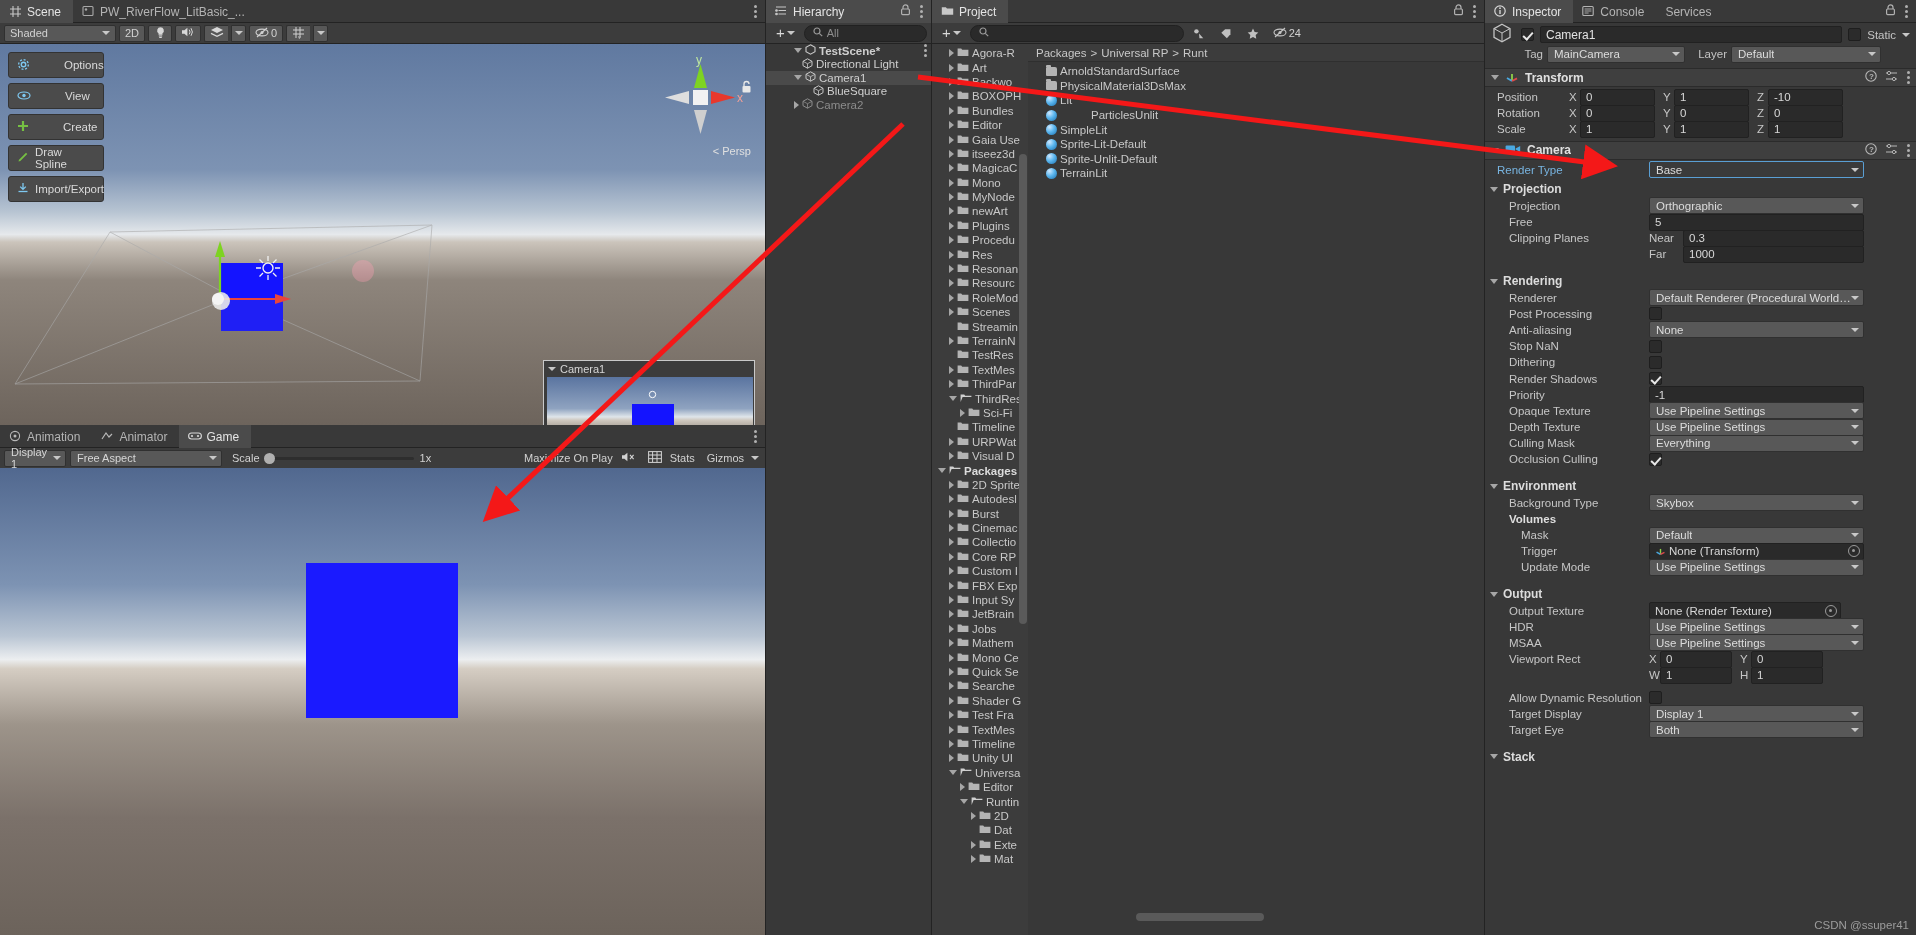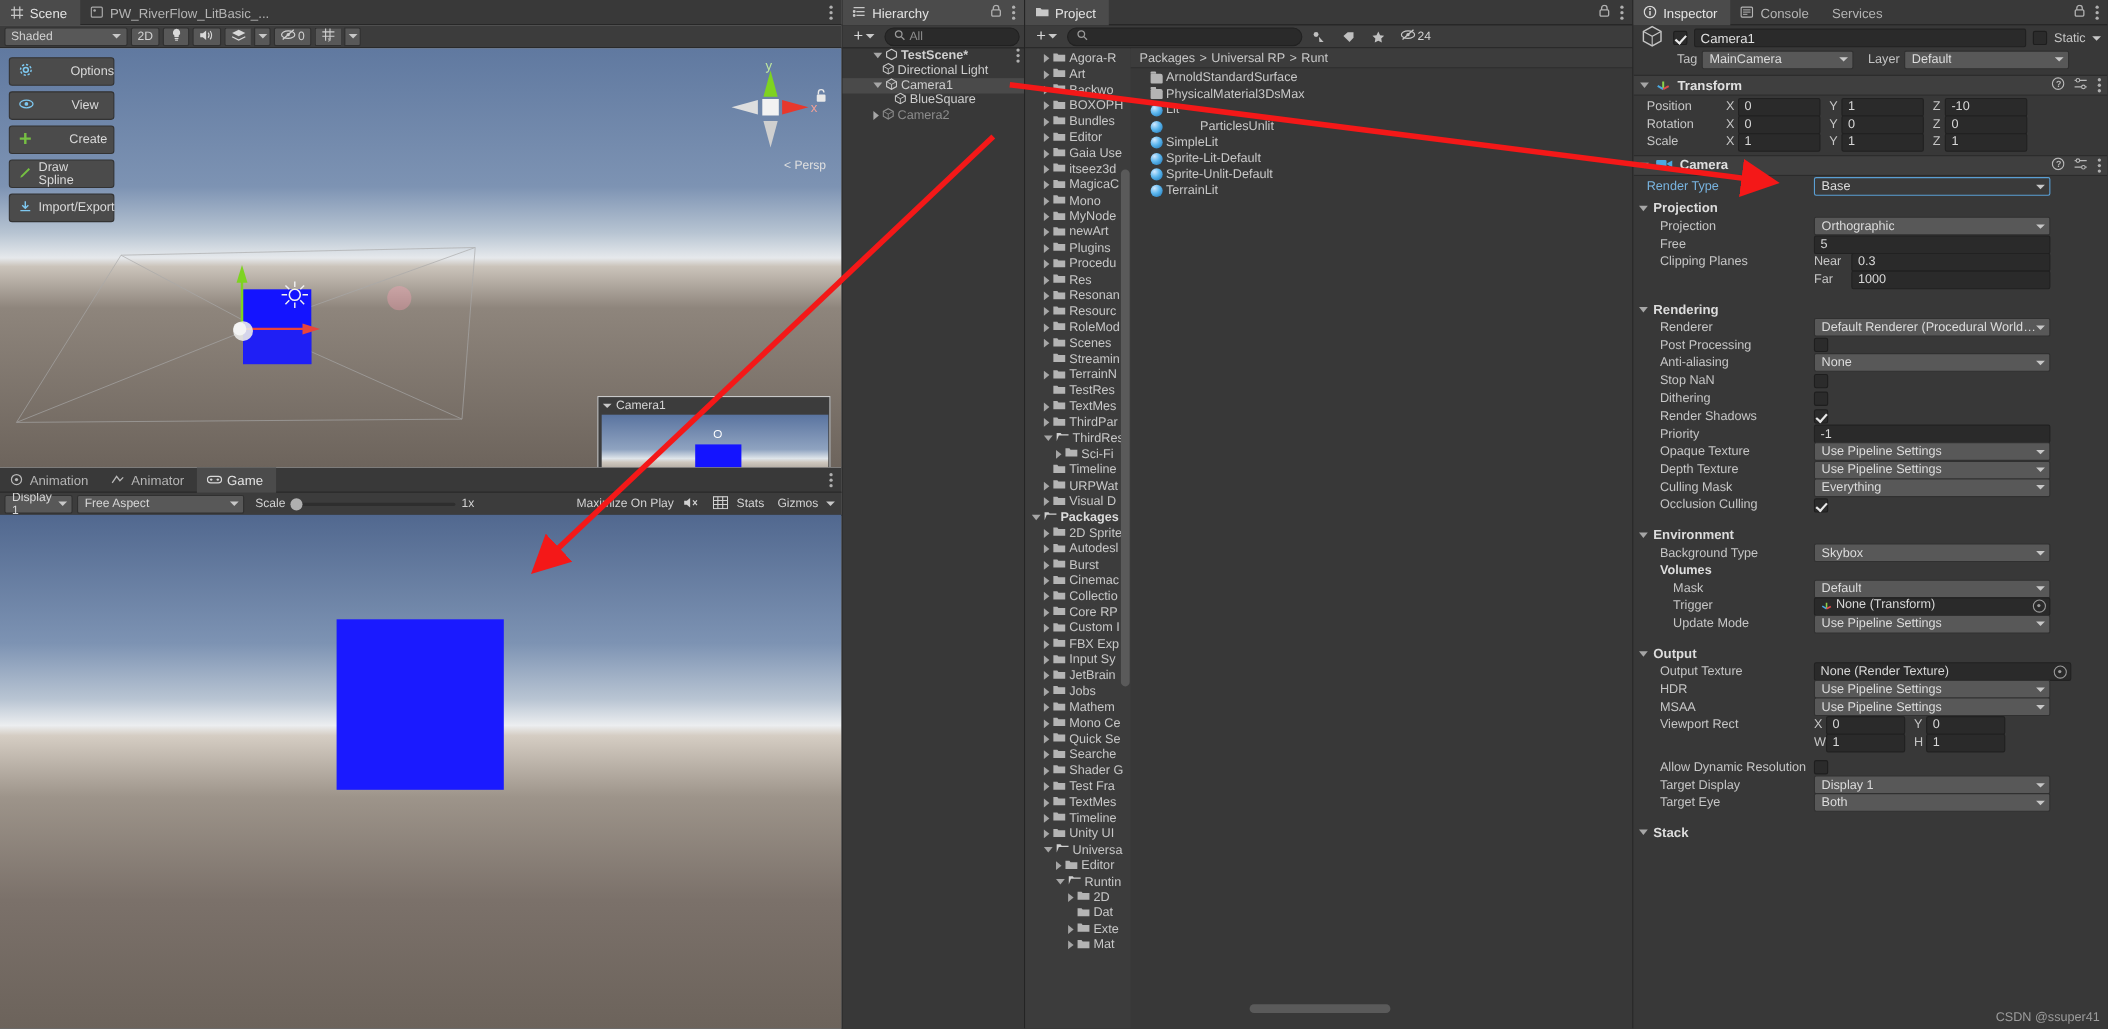--- a/index.html
+++ b/index.html
@@ -1554,21 +1554,21 @@
           <span class="caret-d"></span>
         </span>
       </div>
 
       <div class="sect" style="margin-top:10px">
         <span class="tri open"></span>
         <span>Output</span>
       </div>
       <div class="prop">
         <span class="lbl i1">Output Texture</span>
-        <span class="objfield" style="width:234px">
+        <span class="objfield" style="width:192px">
           <span>None (Render Texture)</span>
           <span class="radio-o"></span>
         </span>
       </div>
       <div class="prop">
         <span class="lbl i1">HDR</span>
         <span class="dd" style="width:215px">
           <span class="t">Use Pipeline Settings</span>
           <span class="caret-d"></span>
         </span>

